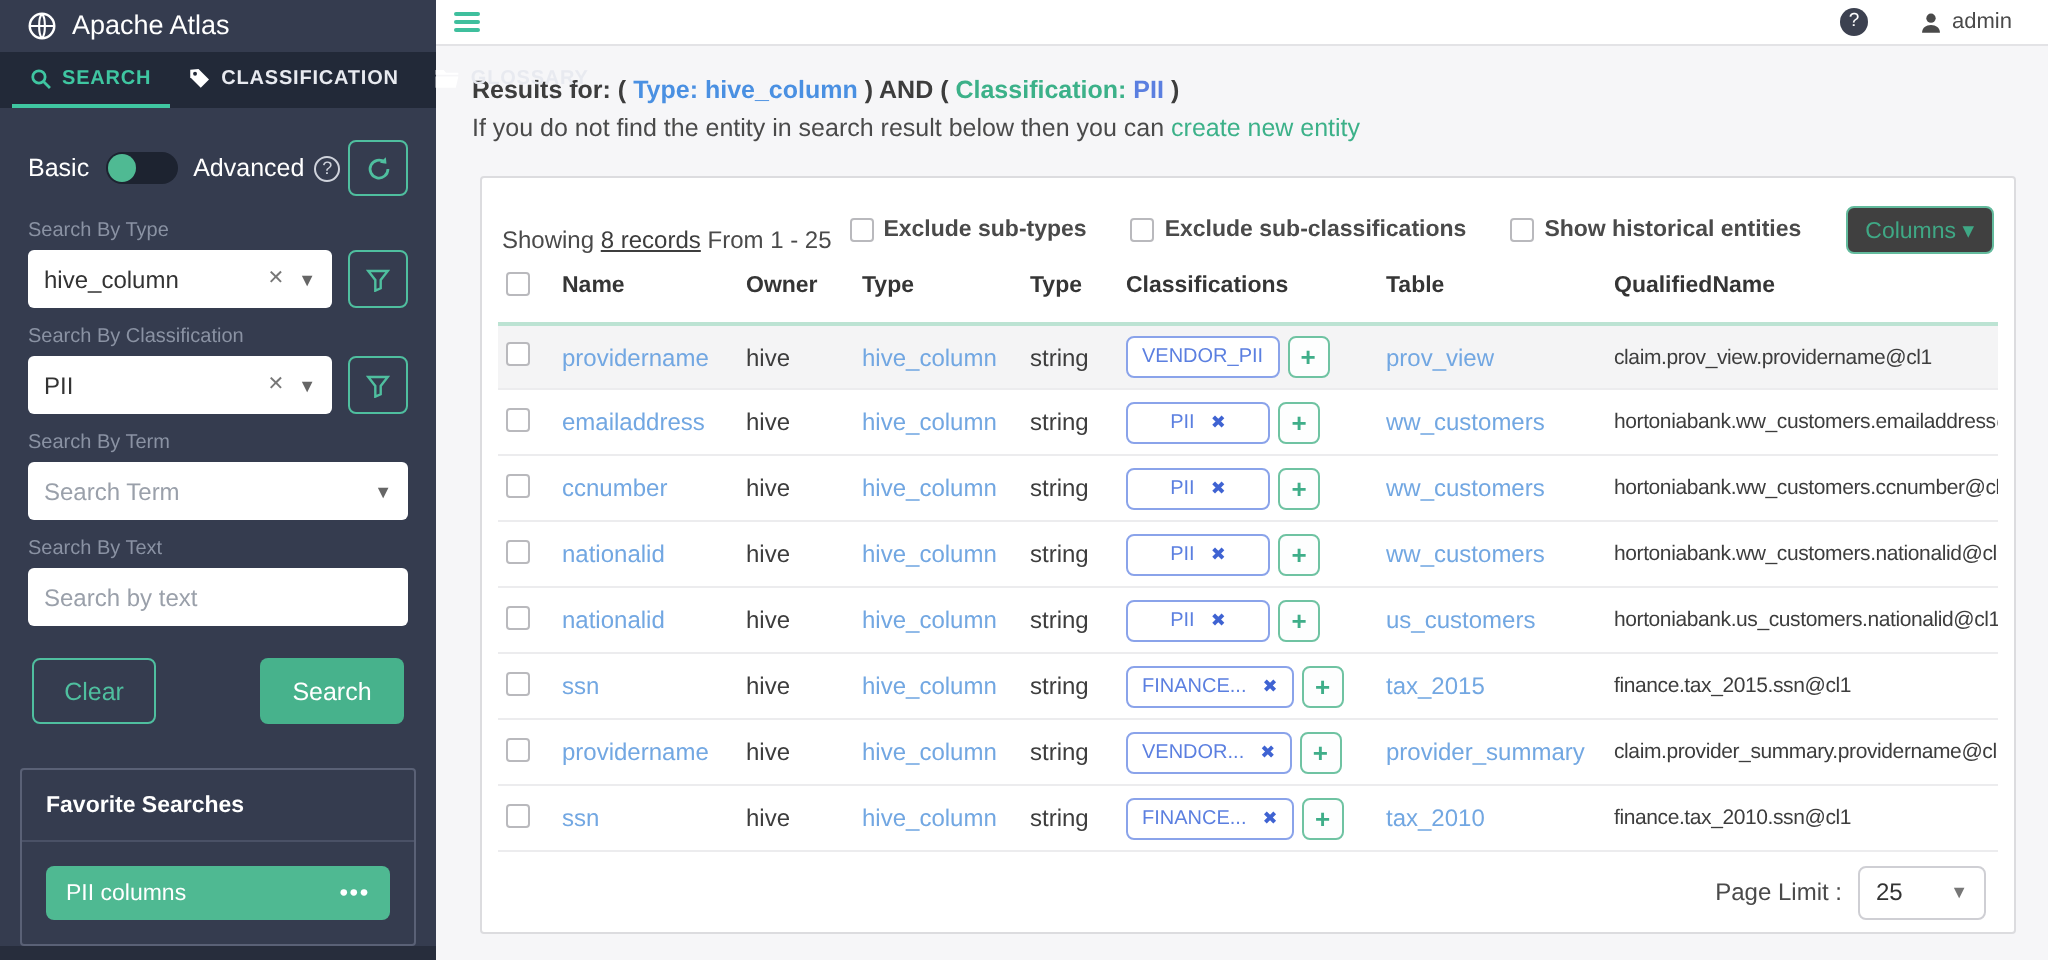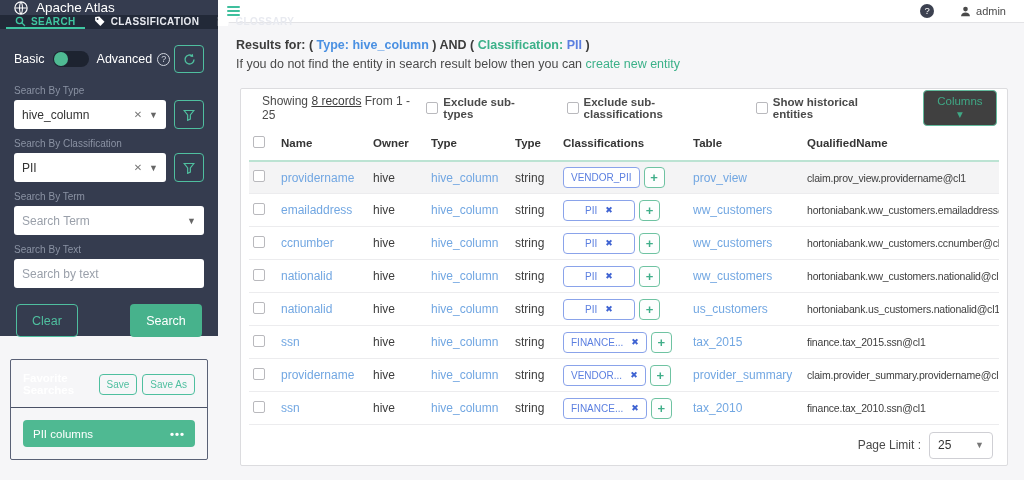--- a/index.html
+++ b/index.html
@@ -1,21 +1,21 @@
 <!DOCTYPE html>
 <html><head>
 <meta charset="utf-8">
 <style>
   * { margin:0; padding:0; box-sizing:border-box; }
   html,body { width:1024px; height:480px; overflow:hidden;
     font-family:"Liberation Sans","DejaVu Sans",sans-serif; background:#f6f6f8; }
   .root { display:flex; width:1024px; height:480px; }
 
   
-  .sidebar { width:218px; height:336px; background:#353c4f; display:flex; flex-direction:column; flex-shrink:0; position:relative; }
+  .sidebar { width:218px; height:480px; background:#353c4f; display:flex; flex-direction:column; flex-shrink:0; position:relative; }
   .logo-bar { height:27px; display:flex; align-items:center; padding:0 14px; gap:8px; }
   .logo-bar .title { color:#fff; font-size:13.5px; }
   .globe { color:#fff; display:inline-flex; }
   .tabs { height:30px; background:#222938; display:flex; align-items:stretch; padding:0 6px; }
   .tab { display:flex; align-items:center; gap:5px; padding:0 9px; font-size:10px; font-weight:bold; letter-spacing:.4px; color:#e8eaf0; cursor:pointer; border-bottom:2px solid transparent; }
   .tab.active { color:#3fc6a1; border-bottom-color:#3fc6a1; }
   .tab svg { flex-shrink:0; }
 
   .form { padding:16px 14px 6px 14px; }
   .toggle-row { display:flex; align-items:center; margin-bottom:12px; }
@@ -60,21 +60,21 @@
   .user { display:flex; align-items:center; gap:5px; font-size:11px; color:#4a4a4a; cursor:pointer; }
 
   .results-head { padding:13px 18px 0; font-size:12.5px; color:#4a4a4a; line-height:1.55; }
   .rf-paren { font-weight:bold; color:#3d3d3d; }
   .rf-type { color:#4a90e2; font-weight:bold; }
   .rf-cls { color:#3cb189; font-weight:bold; }
   .rf-cls-val { color:#5b7fe0; font-weight:bold; }
   .hint-link { color:#3cb189; cursor:pointer; }
 
   .card { margin:13px 16px 0 22px; background:#fff; border:1px solid #dcdcdf; border-radius:2px; padding:0 8px; }
-  .toolbar { height:38px; display:flex; align-items:center; font-size:12px; color:#4a4a4a; padding:0 2px;margin-left:11px; }
+  .toolbar { height:38px; display:flex; align-items:flex-end; font-size:12px; color:#4a4a4a; padding:0 2px; }
   .showing a { color:#3d3d3d; text-decoration:underline; cursor:pointer; }
   .tool-right { margin-left:auto; display:flex; align-items:center; gap:22px; }
   .chk-group { display:flex; align-items:center; gap:5px; font-size:11.5px; font-weight:bold; color:#4a4a4a; }
   .cb { display:inline-block; width:12px; height:12px; border:1px solid #b9b9bd; border-radius:2px; background:#fff; cursor:pointer; flex-shrink:0; }
   .columns-btn { border:1px solid #63bb9d; color:#3fa885; background:#404040; border-radius:4px; font-size:11.5px; padding:4px 9px; cursor:pointer; font-family:inherit; }
 
   table { width:100%; border-collapse:collapse; table-layout:fixed; }
   thead th { text-align:left; font-size:11.5px; color:#353535; padding:9px 4px 10px; border-bottom:2px solid #bce3d3; }
   tbody td { font-size:12px; color:#3d3d3d; padding:0 4px; height:33px; border-bottom:1px solid #ececee; vertical-align:middle; }
   tbody tr.first { background:#f4f4f5; }
@@ -191,24 +191,20 @@
 
       <div class="btn-row">
         <button class="btn-clear">Clear</button>
         <button class="btn-search">Search</button>
       </div>
     </div>
 
     <div class="fav-panel">
       <div class="fav-head">
         <span class="fav-title">Favorite Searches</span>
-        <span class="fav-btns">
-          <button class="fav-btn">Save</button>
-          <button class="fav-btn">Save As</button>
-        </span>
       </div>
       <div class="fav-div"></div>
       <div class="fav-item">
         <span>PII columns</span>
         <span class="dots">•••</span>
       </div>
     </div>
     <div class="side-foot"></div>
   </div>
 

